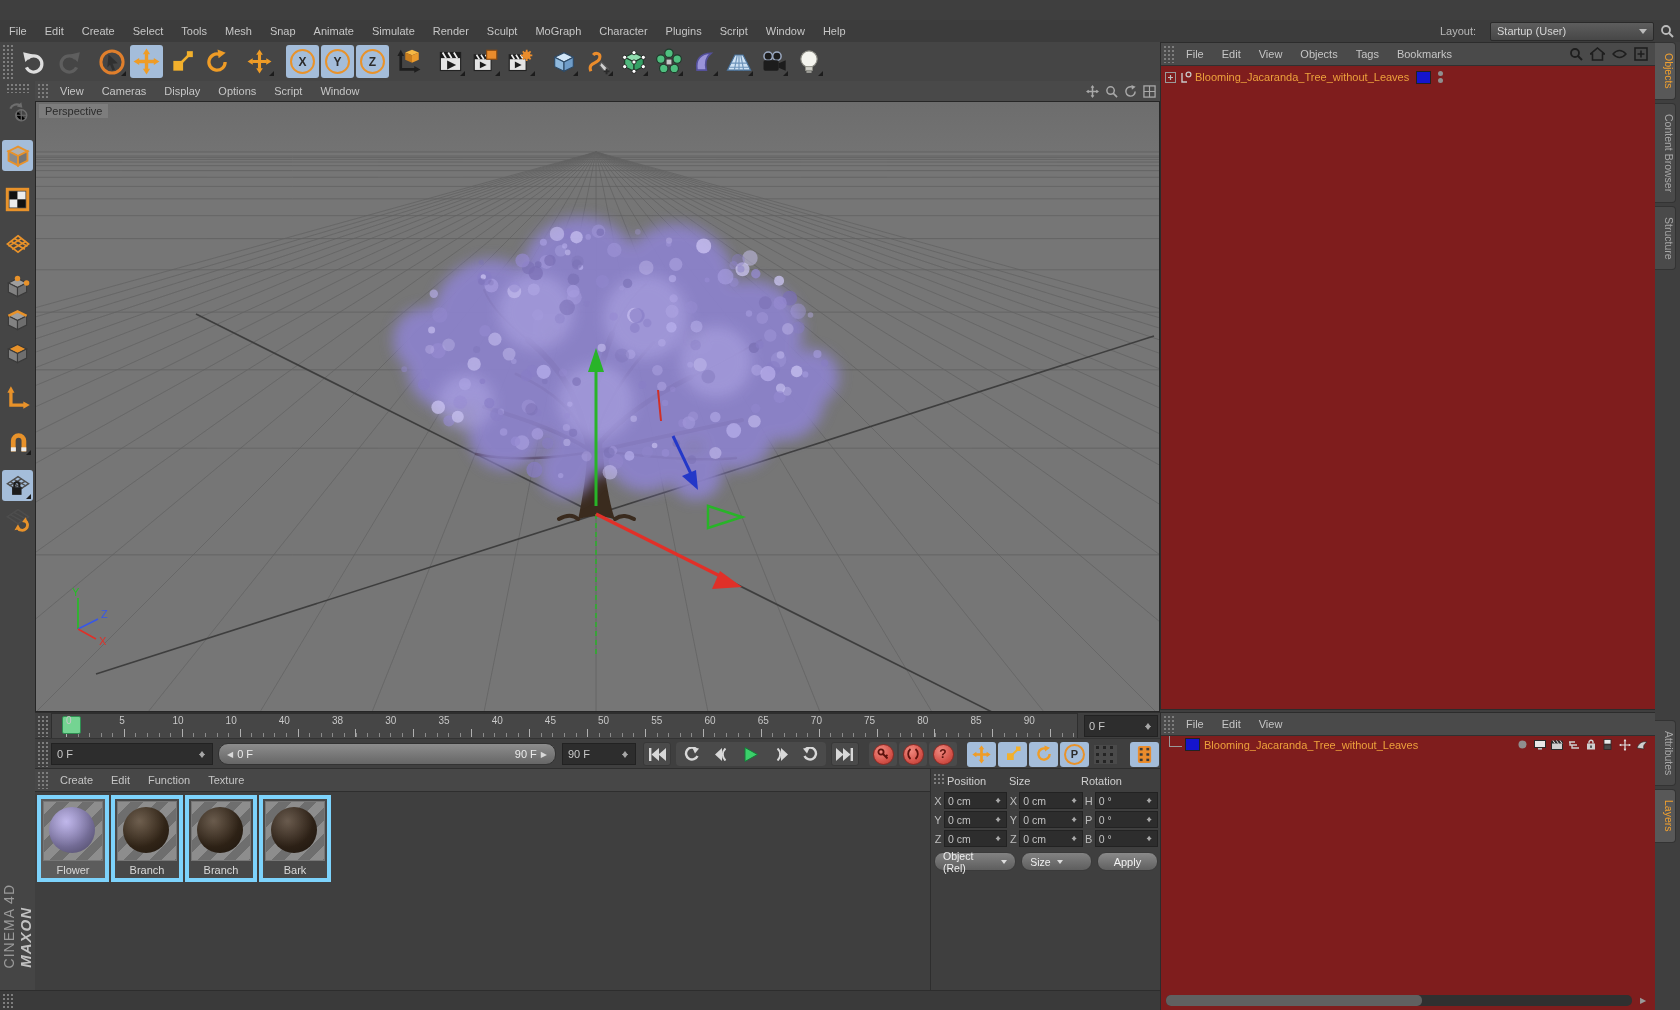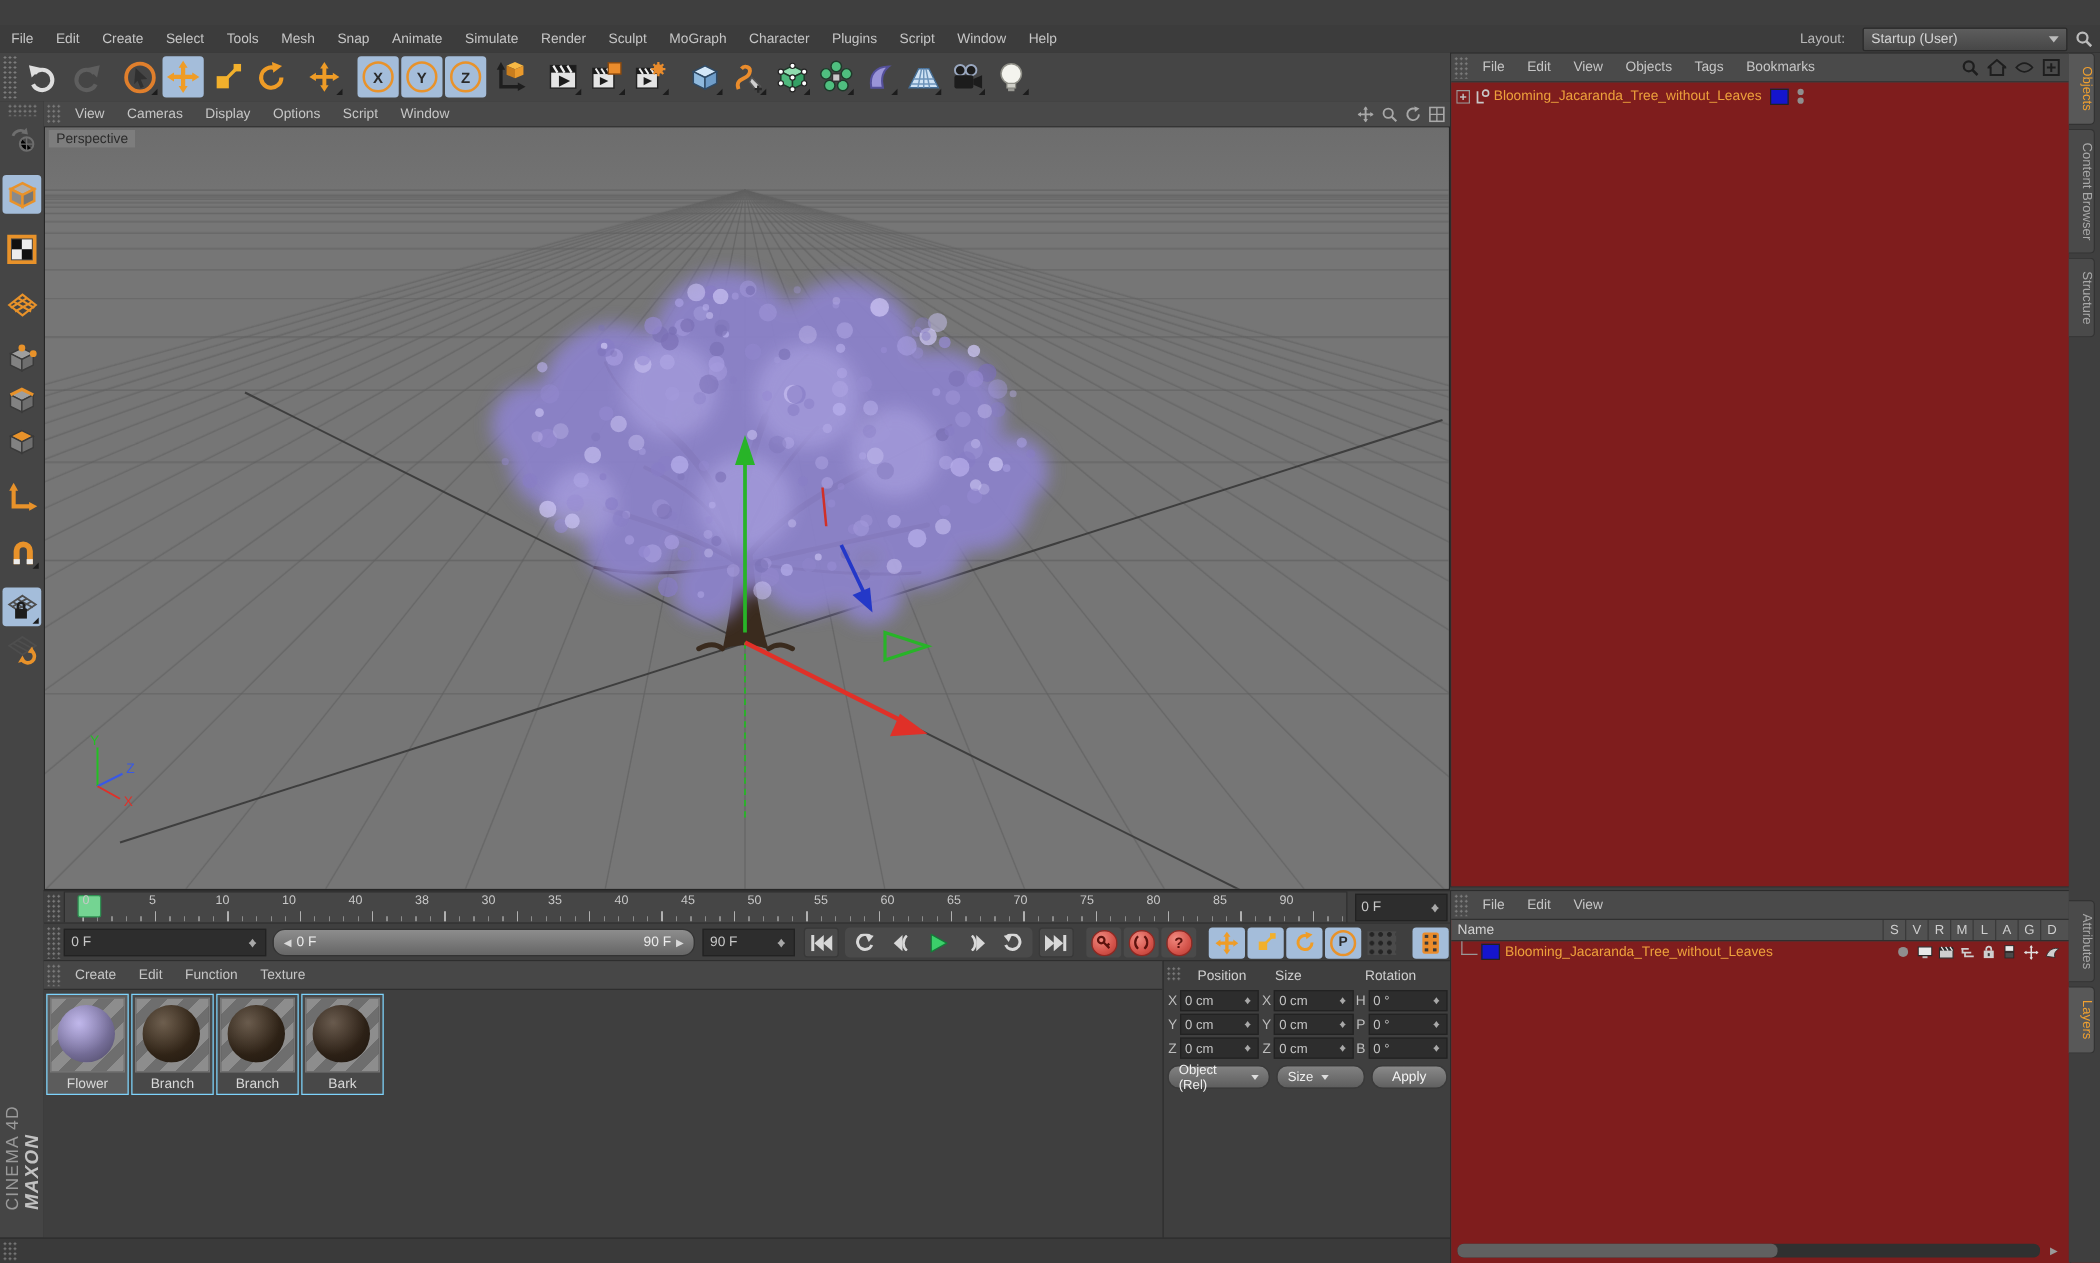--- a/index.html
+++ b/index.html
@@ -110,36 +110,36 @@
   .pcirc{width:17px;height:17px;border-radius:50%;border:2.5px solid #e8922a;color:#2b2b2b;
     font-weight:bold;font-size:11px;display:flex;align-items:center;justify-content:center;}
   .dotsbtn{width:29px;height:25px;border-radius:3px;background:#4a4a4a;border:0;margin:0 1px;
     background-image:radial-gradient(#242424 34%,transparent 40%);background-size:7px 7px;
     background-position:3px 2px;background-repeat:repeat;background-clip:content-box;padding:3px;}
   
   .materials{position:absolute;left:35px;top:768px;width:895px;height:222px;background:#3f3f3f;
     border-top:1px solid #2e2e2e;}
   .mat-menubar{height:22px;background:#474747;border-bottom:1px solid #2e2e2e;display:flex;align-items:center;}
   .mat-row{display:flex;padding:3px 2px;gap:2px;}
-  .mat-tile{width:64px;display:flex;flex-direction:column;align-items:center;background:#484848;border:1px solid #7dd3fc;}
+  .mat-tile{width:64px;display:flex;flex-direction:column;align-items:center;background:#484848;border:4px solid #7dd3fc;}
   .mat-tile:first-child{background:#5c5c5c;}
   .mat-thumb{width:58px;height:58px;margin:2px;position:relative;border:1px solid #777;
     background:repeating-linear-gradient(135deg,#8d8d8d 0 9px,#6e6e6e 9px 18px);}
   .mat-ball{position:absolute;left:5px;top:5px;width:46px;height:46px;border-radius:50%;
     background:radial-gradient(circle at 35% 30%, #fff3 , transparent 60%),
                radial-gradient(circle at 38% 32%, var(--ball,#555), #000c 135%);
     background-color:var(--ball,#555);}
   .mat-label{height:15px;line-height:15px;color:#d8d8d8;font-size:11px;}
   
   .coords{position:absolute;left:930px;top:768px;width:230px;height:222px;background:#3f3f3f;
     border-top:1px solid #2e2e2e;border-left:1px solid #2e2e2e;padding-top:2px;}
   .chead{display:flex;align-items:center;height:20px;}
   .chead .grip{height:12px;}
   .chead span{color:#cfcfcf;}
-  .ch-pos{width:62px;margin-left:11px;}.ch-size{width:72px;}.ch-rot{width:60px;}
+  .ch-pos{width:62px;}.ch-size{width:72px;}.ch-rot{width:60px;}
   .crow{display:flex;align-items:center;height:19px;padding:0 3px;gap:2px;}
   .clab{width:8px;text-align:center;color:#bdbdbd;}
   .cfield{flex:1;height:15px;background:#2d2d2d;border:1px solid #222;display:flex;
     align-items:center;padding:0 3px;color:#c3c3c3;font-size:10.5px;}
   .cfield .spin{transform:scale(.8);}
   .cbot{display:flex;align-items:center;padding:4px 3px;gap:5px;}
   .ddl{height:17px;border-radius:9px;background:linear-gradient(#828282,#5e5e5e);border:1px solid #3a3a3a;
     color:#efefef;display:flex;align-items:center;padding:0 8px;font-size:10.5px;}
   .ddl .dda{margin-left:6px;border:3.5px solid transparent;border-top:4.5px solid #ddd;margin-top:4px;}
   .dd1{width:78px;}.dd2{width:64px;}
@@ -1195,34 +1195,20 @@
     <div class="panel lm-panel">
       <div class="pm-bar">
         <div class="grip"></div>
         <div style="display:flex">
             <div class="menu-item">File</div>
             <div class="menu-item">Edit</div>
             <div class="menu-item">View</div>
           </div>
       </div>
       <div class="panel-body">
-        <div class="lm-head">
-          <div class="lm-name-h">Name</div>
-          <div class="lm-cols">
-              <div class="colcell">S</div>
-              <div class="colcell">V</div>
-              <div class="colcell">R</div>
-              <div class="colcell">M</div>
-              <div class="colcell">L</div>
-              <div class="colcell">A</div>
-              <div class="colcell">G</div>
-              <div class="colcell">D</div>
-            </div>
-          <div style="width:6px"></div>
-        </div>
         <div class="lm-row">
           <span class="treeline"></span>
           <span class="layerchip" style="margin: 0px 4px 0px 0px; background: rgb(21, 21, 205);"></span>
           <span class="oname">Blooming_Jacaranda_Tree_without_Leaves</span>
           <span class="lm-ico">
             <svg width="9" height="9">
                 <circle cx="4.5" cy="4.5" r="4" fill="#8f8f8f"></circle>
               </svg>
             </span>
           <span class="lm-ico">

